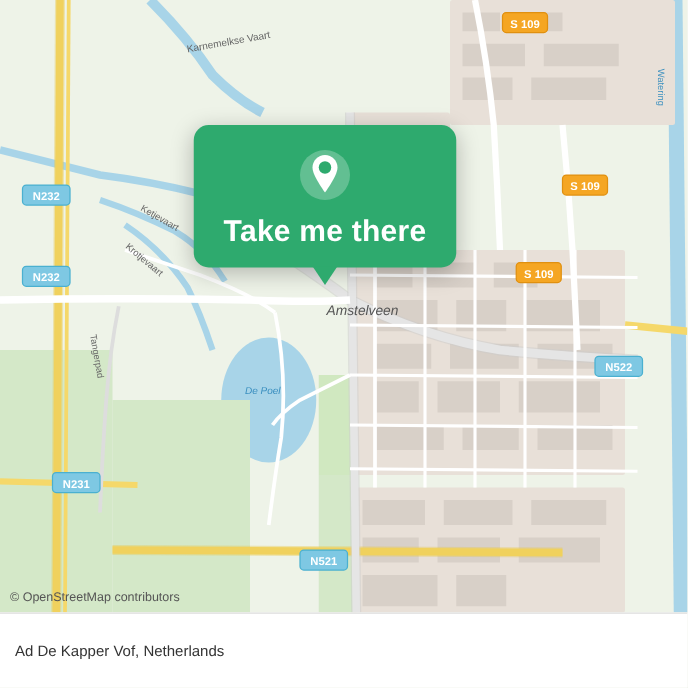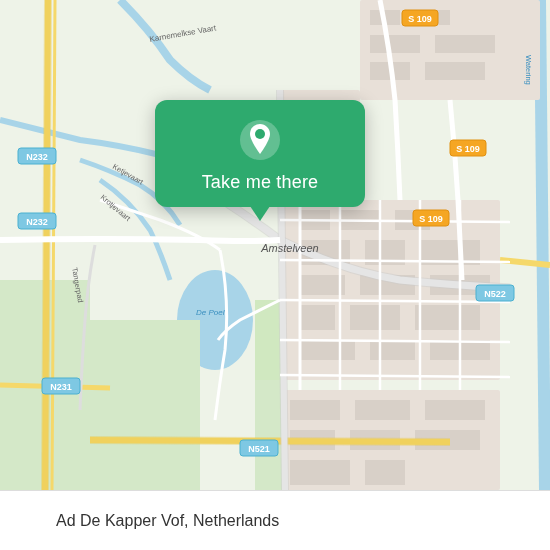--- a/index.html
+++ b/index.html
@@ -57,43 +57,42 @@
     }
 
     .pin-icon {
       width: 44px;
       height: 44px;
       margin-bottom: 10px;
     }
 
     .take-me-there {
       color: #fff;
-      font-size: 18px;
-      font-weight: 400;
+      font-size: 24px;
+      font-weight: 700;
       text-align: center;
       letter-spacing: 0.2px;
     }
 
     
     .bottom-bar {
       width: 550px;
       height: 60px;
       background: #fff;
       border-top: 1px solid #ddd;
       display: flex;
       align-items: center;
       padding: 0 12px;
       position: relative;
     }
 
     .bottom-bar-text {
-      font-size: 16px;
+      font-size: 12px;
       color: #333;
       flex: 1;
-      margin-left: 44px;
     }
 
     .moovit-logo {
       display: flex;
       align-items: center;
       gap: 3px;
     }
 
     .moovit-logo-text {
       font-size: 22px;
@@ -263,18 +262,21 @@
   <div class="popup-card">
 
     <svg class="pin-icon" viewBox="0 0 44 44" xmlns="http://www.w3.org/2000/svg">
       <circle cx="22" cy="22" r="20" fill="white" opacity="0.25"></circle>
       <path d="M22 6C16.477 6 12 10.477 12 16C12 22.627 22 36 22 36C22 36 32 22.627 32 16C32 10.477 27.523 6 22 6Z" fill="white"></path>
       <circle cx="22" cy="16" r="5" fill="#2eaa6e"></circle>
     </svg>
     <span class="take-me-there">Take me there</span>
   </div>
 
+  <div class="osm-credit">
+    <span>© OpenStreetMap contributors</span>
+  </div>
 </div>
 
 <div class="bottom-bar">
   <span class="bottom-bar-text">Ad De Kapper Vof, Netherlands</span>
 
 </div>
 
 </body></html>

